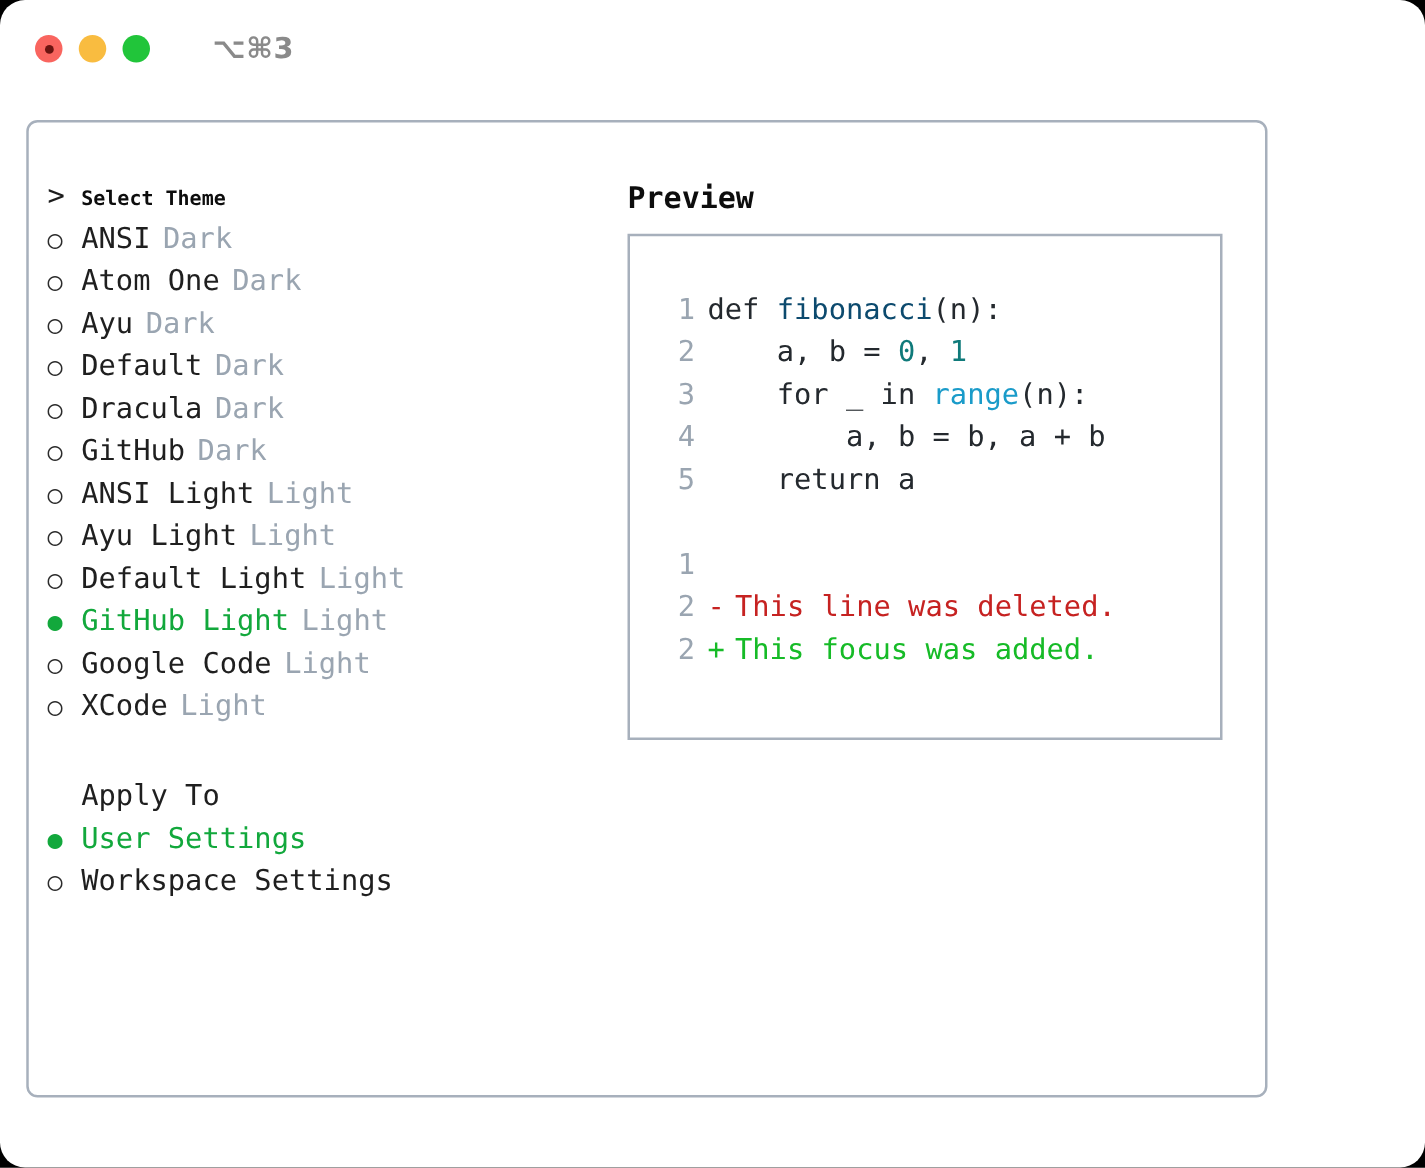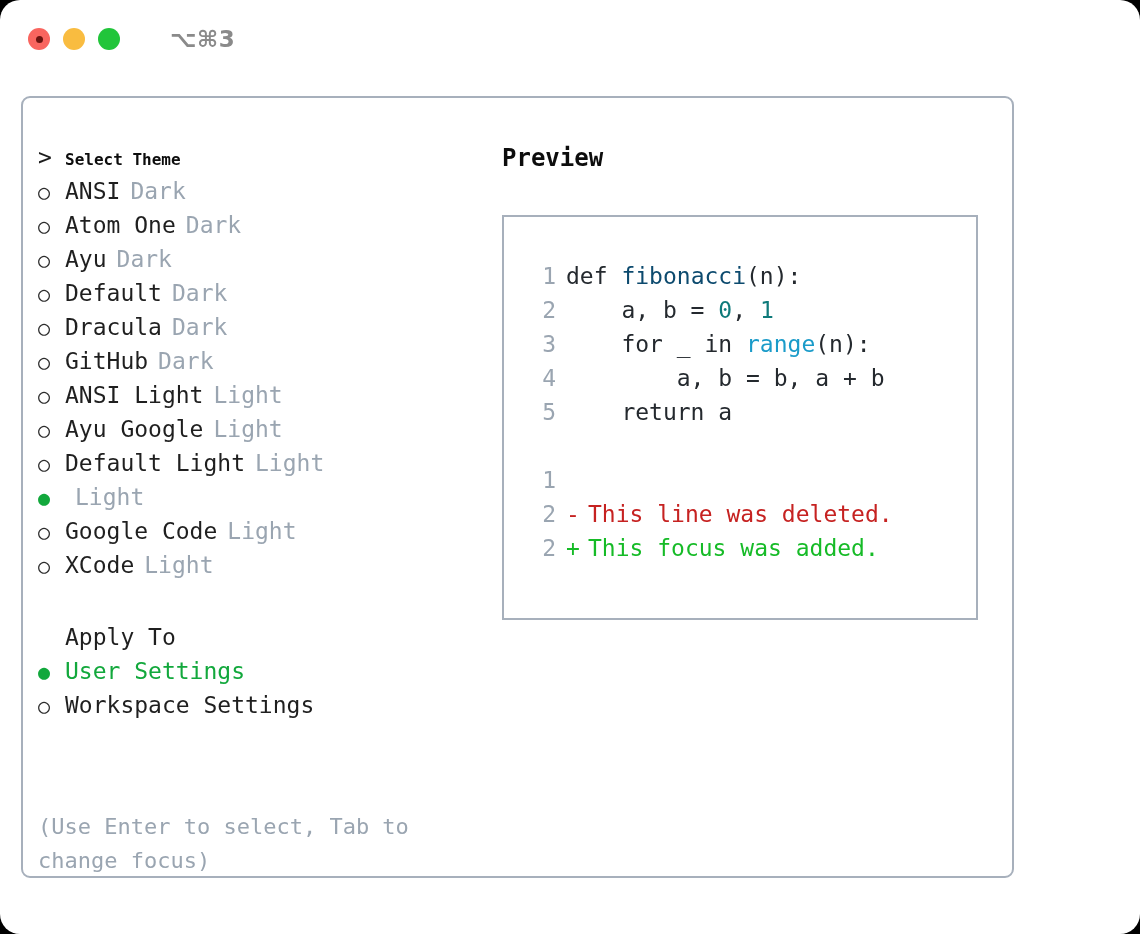--- a/index.html
+++ b/index.html
@@ -151,21 +151,21 @@
   .right-col {
     position: absolute;
     left: 479px;
     top: 46px;
     width: 500px;
   }
   .preview-title {
     font-size: 24px;
     font-weight: 700;
     color: #0d0d0d;
-    margin-bottom: 43px;
+    margin-bottom: 15px;
   }
   .preview-box {
     width: 476px;
     height: 405px;
     border: 2px solid #a7b0bc;
     box-sizing: border-box;
     background: #ffffff;
     padding: 46px 0 0 18px;
   }
   .code-line {
@@ -251,30 +251,31 @@
           <span class="label">GitHub</span>
           <span class="suffix">Dark</span>
         </div>
         <div class="row">
           <span class="marker marker-bullet-off">○</span>
           <span class="label">ANSI Light</span>
           <span class="suffix">Light</span>
         </div>
         <div class="row">
           <span class="marker marker-bullet-off">○</span>
-          <span class="label">Ayu Google</span>
+          <span class="label">Ayu Light</span>
           <span class="suffix">Light</span>
         </div>
         <div class="row">
           <span class="marker marker-bullet-off">○</span>
           <span class="label">Default Light</span>
           <span class="suffix">Light</span>
         </div>
         <div class="row">
           <span class="marker marker-bullet-on">●</span>
+          <span class="label label-sel">GitHub Light</span>
           <span class="suffix">Light</span>
         </div>
         <div class="row">
           <span class="marker marker-bullet-off">○</span>
           <span class="label">Google Code</span>
           <span class="suffix">Light</span>
         </div>
         <div class="row">
           <span class="marker marker-bullet-off">○</span>
           <span class="label">XCode</span>
@@ -290,21 +291,20 @@
         <div class="row">
           <span class="marker marker-bullet-on">●</span>
           <span class="label label-sel">User Settings</span>
         </div>
         <div class="row">
           <span class="marker marker-bullet-off">○</span>
           <span class="label">Workspace Settings</span>
         </div>
       </div>
 
-      <div class="hint">(Use Enter to select, Tab to change focus)</div>
 
       <div class="right-col">
         <div class="preview-title">Preview</div>
 
         <div class="preview-box">
 
           <div class="code-line">
             <span class="lineno">1</span>
             <span class="tok-plain">def </span>
             <span class="tok-fn">fibonacci</span>

